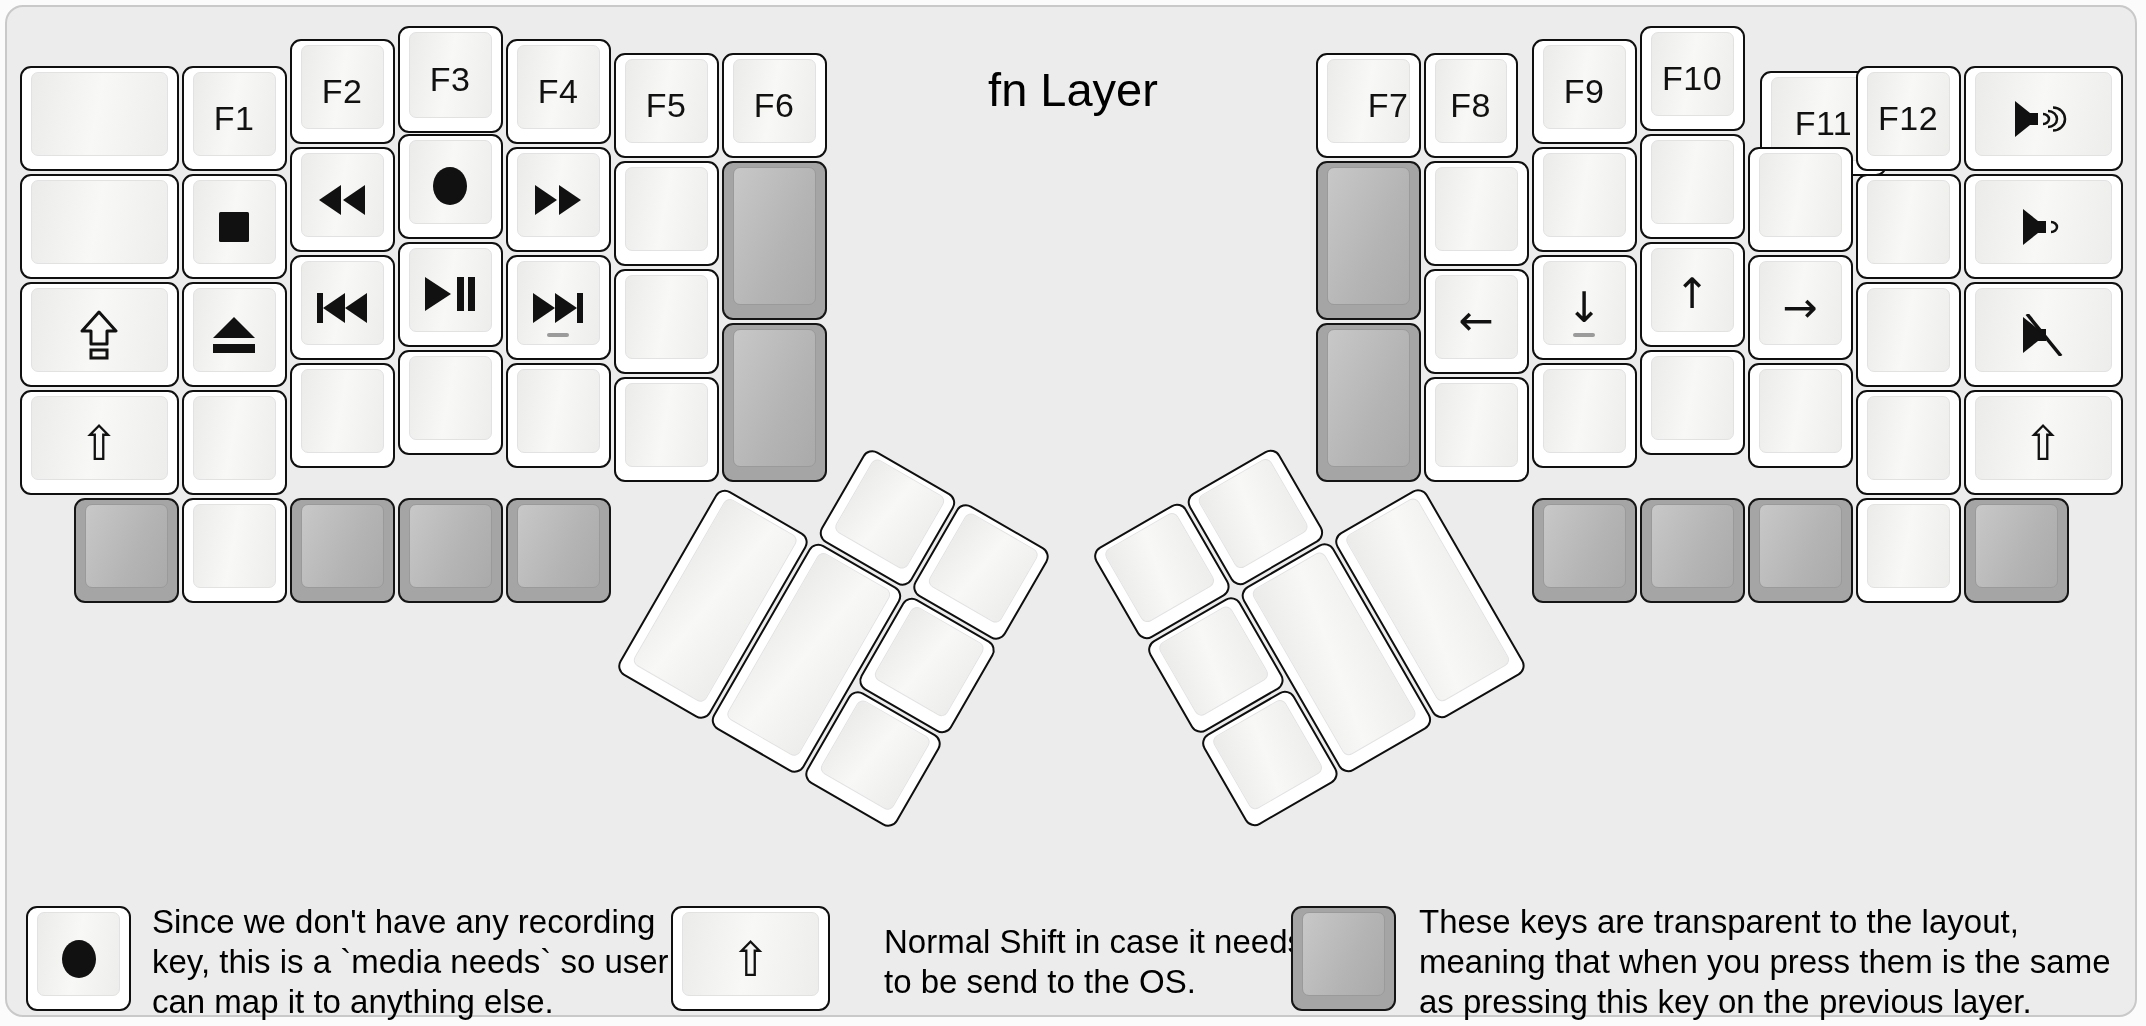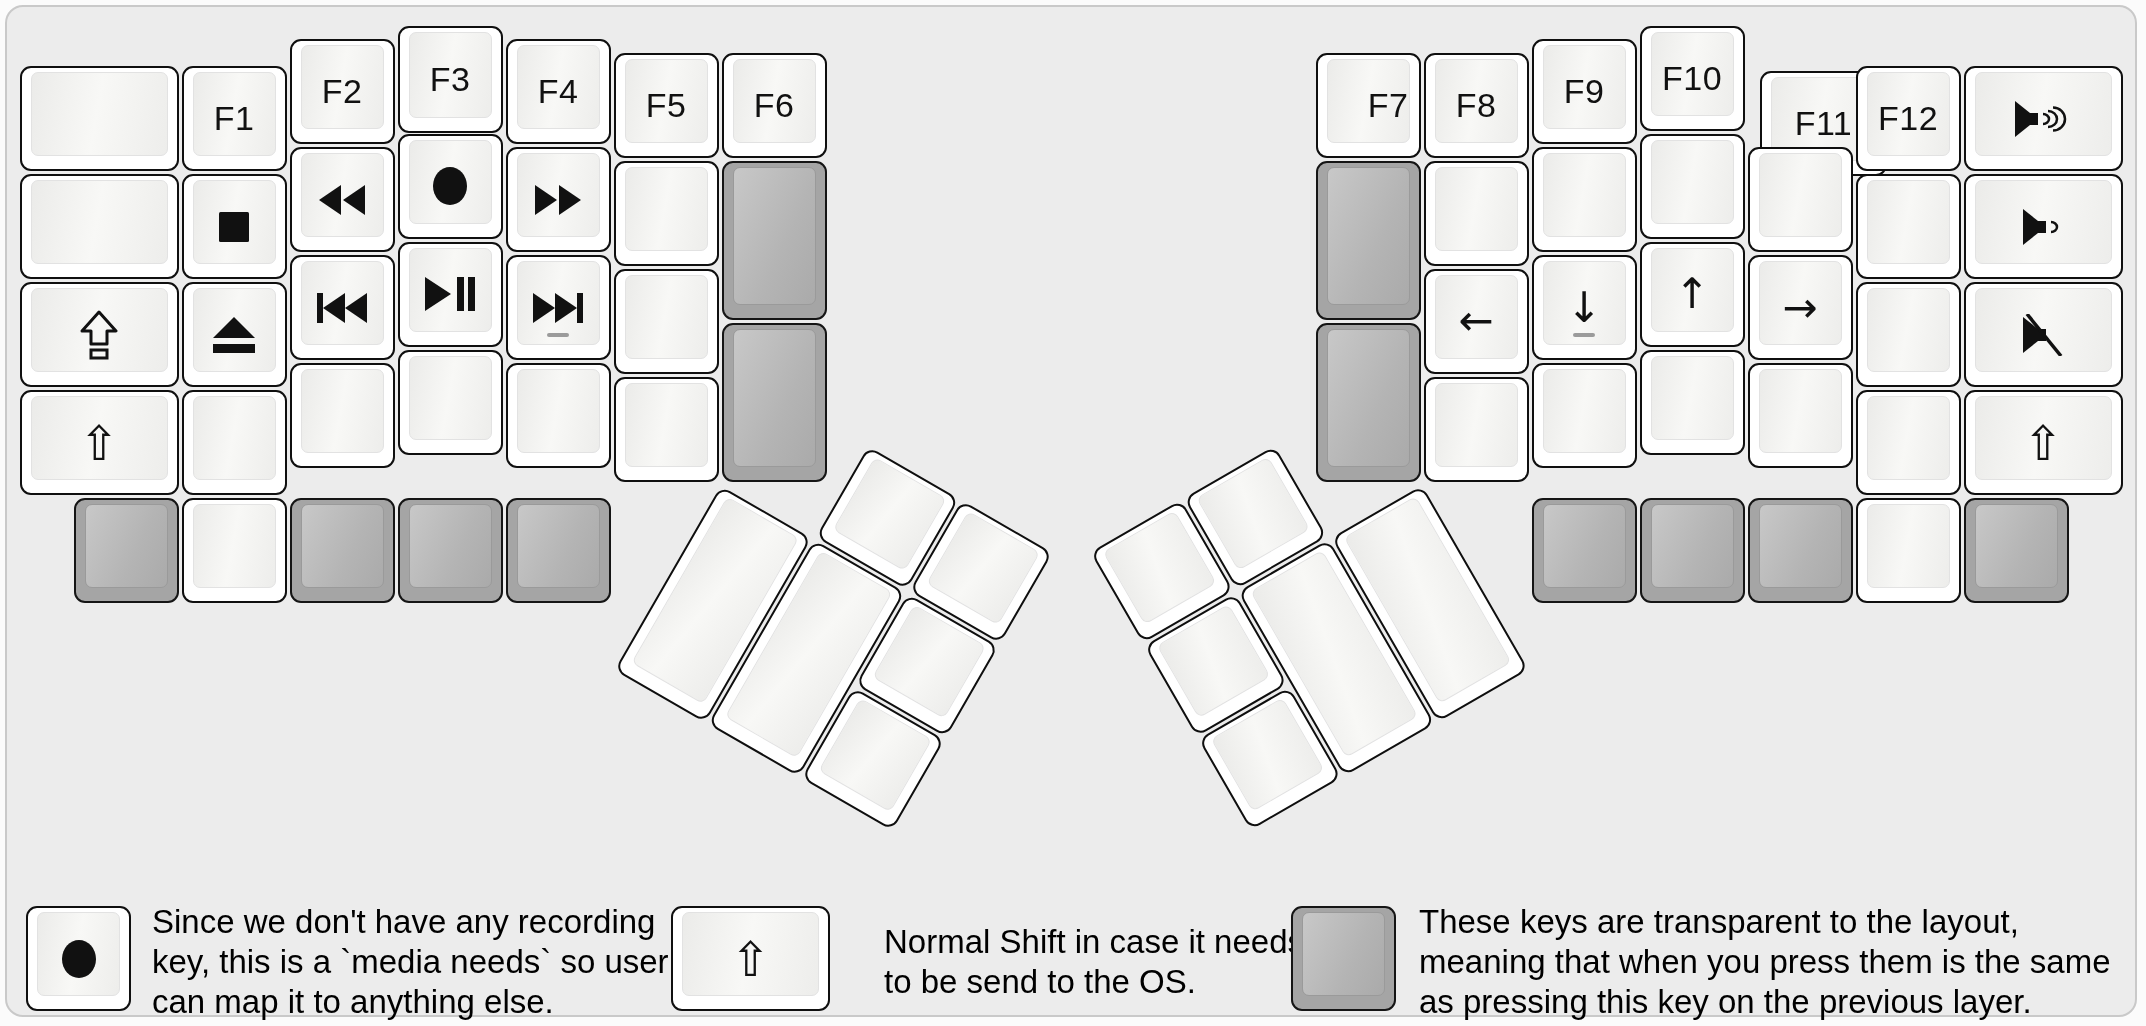--- a/index.html
+++ b/index.html
@@ -43,20 +43,21 @@
   .legend-text{
     position:absolute;font-size:33px;line-height:40px;color:#000;white-space:pre;
   }
   svg{display:block;}
 </style>
 </head>
 <body>
 
 <div id="stage">
   <div id="panel"></div>
+  <div id="title">fn Layer</div>
   <div id="board" style="left: 18px; top: 24px;">
       <div class="key white" style="left: 1.5px; top: 42px; width: 159px; height: 105px;">
         <div class="cap"></div>
       </div>
       <div class="key white" style="left: 1.5px; top: 150px; width: 159px; height: 105px;">
         <div class="cap"></div>
       </div>
       <div class="key white" style="left: 1.5px; top: 258px; width: 159px; height: 105px;">
         <div class="cap"></div>
         <span class="glyph">
@@ -213,21 +214,21 @@
       <div class="key white" style="left: 1297.5px; top: 28.5px; width: 105px; height: 105px; padding-left: 40px;">
         <div class="cap"></div>
         <span class="klabel">F7</span>
       </div>
       <div class="key grey" style="left: 1297.5px; top: 136.5px; width: 105px; height: 159px;">
         <div class="cap"></div>
       </div>
       <div class="key grey" style="left: 1297.5px; top: 298.5px; width: 105px; height: 159px;">
         <div class="cap"></div>
       </div>
-      <div class="key white" style="left: 1405.5px; top: 28.5px; width: 105px; height: 105px;">
+      <div class="key white" style="left: 1405.5px; top: 28.5px; width: 94px; height: 105px;">
         <div class="cap"></div>
         <span class="klabel">F8</span>
       </div>
       <div class="key white" style="left: 1405.5px; top: 136.5px; width: 105px; height: 105px;">
         <div class="cap"></div>
       </div>
       <div class="key white" style="left: 1405.5px; top: 244.5px; width: 105px; height: 105px;">
         <div class="cap"></div>
         <span class="glyph uglyph">←</span>
       </div>

